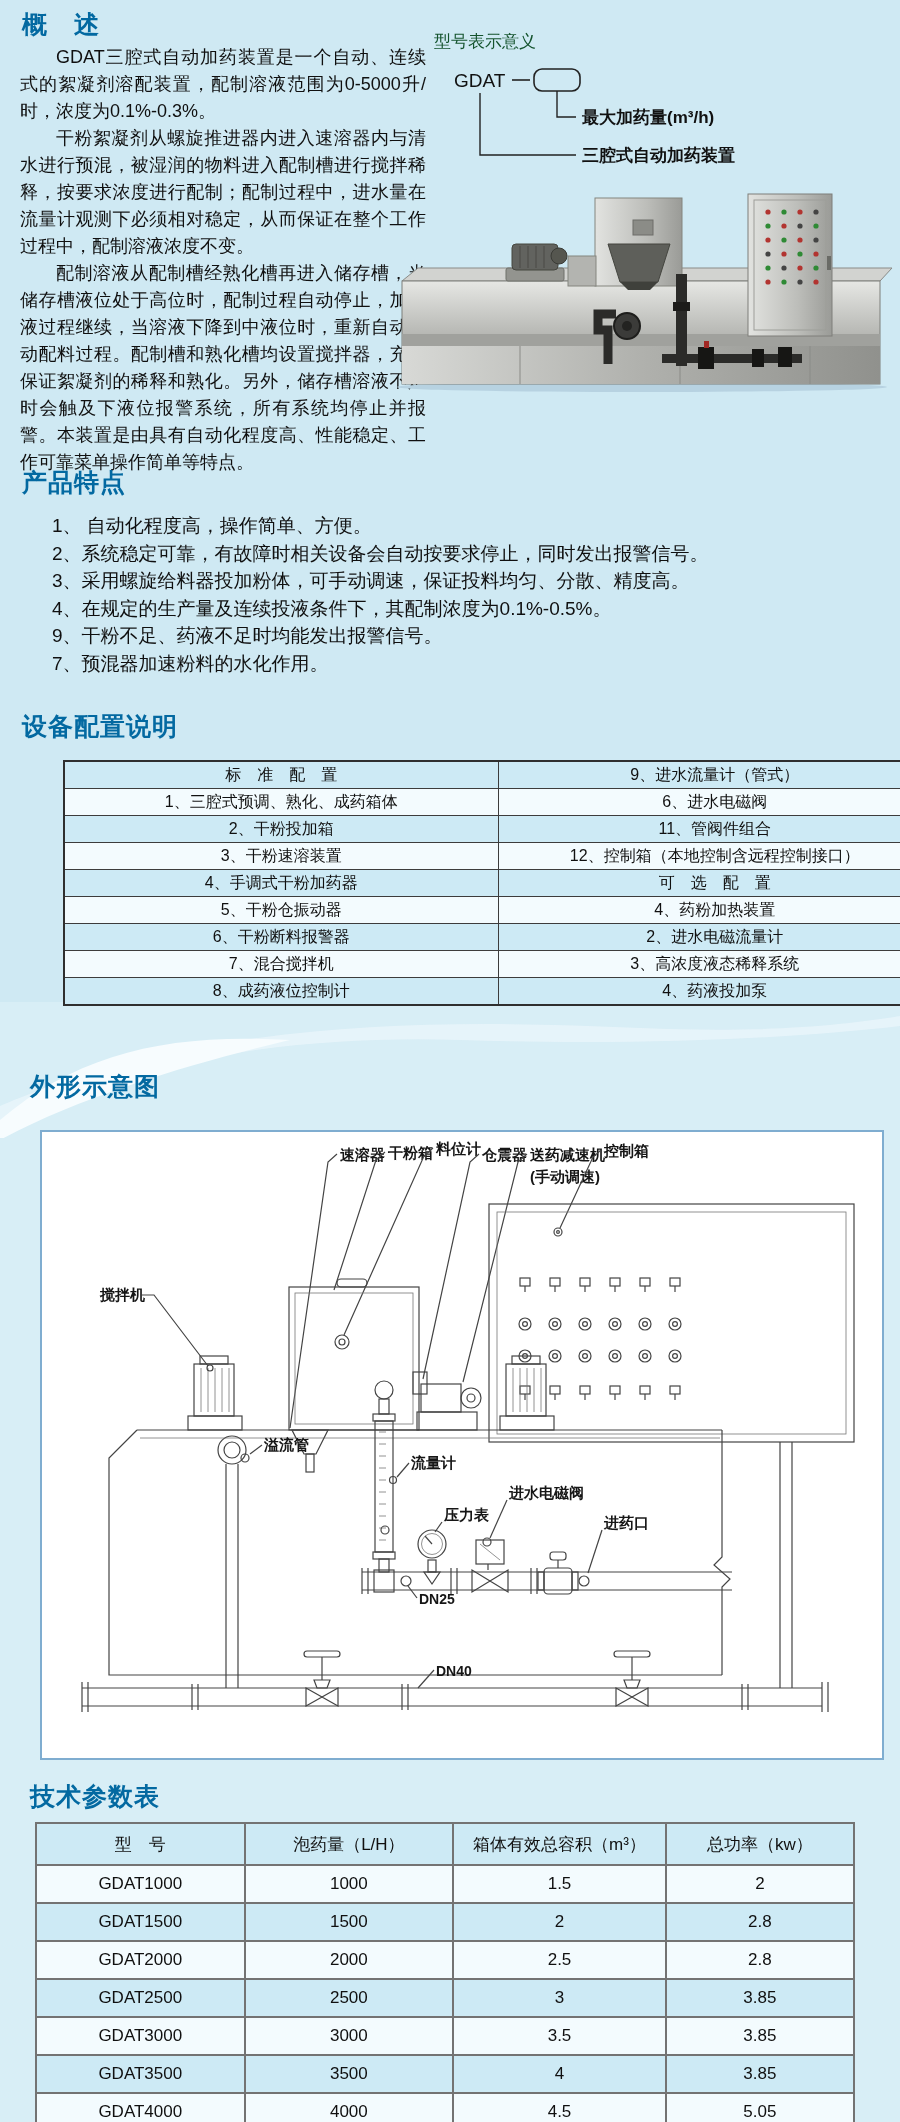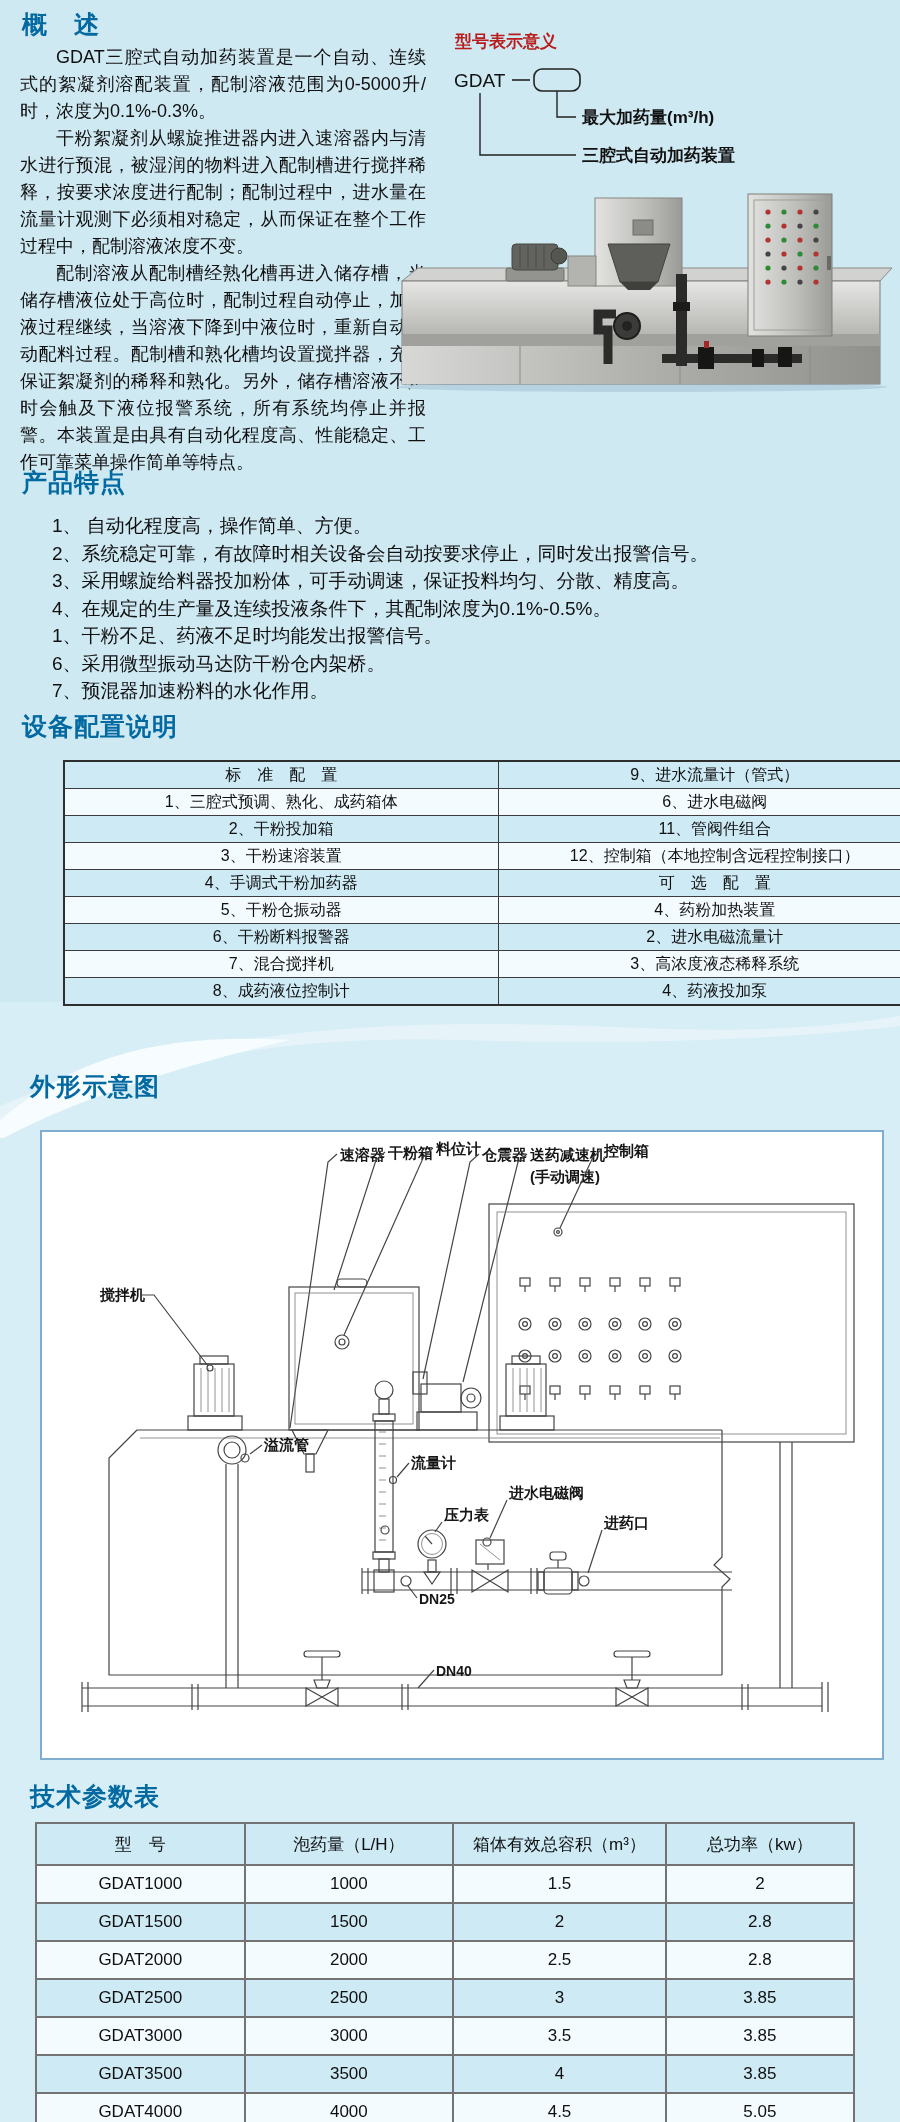--- a/index.html
+++ b/index.html
@@ -3,21 +3,21 @@
 <meta charset="utf-8">
 <style>
   html,body{margin:0;padding:0;background:#b9d8e7;}
   .page{position:relative;width:900px;height:2122px;margin:0 auto;background:#cfe9f3;
         overflow:hidden;font-family:"Liberation Sans",sans-serif;color:#101010;}
   .sec2-bg{position:absolute;left:0;top:1002px;width:900px;height:1120px;background:#d8eef6;}
   .h-title{position:absolute;font-size:25px;font-weight:bold;color:#0369a1;letter-spacing:1px;white-space:nowrap;text-align:center;}
   .overview-text{position:absolute;left:20px;top:44px;width:406px;font-size:18px;line-height:27px;text-align:justify;}
   .overview-text p{margin:0;text-indent:2em;}
   .model-block{position:absolute;left:428px;top:30px;width:470px;}
-  .model-title{color:#b91c1c;font-weight:bold;font-size:17px;margin:0 0 2px 27px;}
+  .model-title{color:#14532d;font-weight:normal;font-size:17px;margin:0 0 2px 6px;}
   .model-svg text{font-family:"Liberation Sans",sans-serif;}
   .model-svg .code{font-size:19px;fill:#111;}
   .model-svg .lbl{font-size:17px;font-weight:bold;fill:#111;}
   .photo{position:absolute;left:380px;top:186px;}
   .features{position:absolute;left:52px;top:512px;font-size:19px;line-height:27.5px;white-space:nowrap;}
   table{border-collapse:collapse;table-layout:fixed;}
   .config-table{position:absolute;left:15px;top:760px;width:870px;font-size:16px;text-align:center;
                 border:2px solid #2f2f2f;margin-left:48px;}
   .config-table td{border:1px solid #3c3c3c;height:26px;padding:0 4px;}
   .config-table tr:nth-child(odd){background:#cdeaf5;}
@@ -156,22 +156,21 @@
       <rect x="398" y="161" width="14" height="20" fill="#161614"></rect>
     </g>
   </svg>
 
   <div class="h-title" style="left:22px;top:466px;">产品特点</div>
   <div class="features">
     <div>1、 自动化程度高，操作简单、方便。</div>
     <div>2、系统稳定可靠，有故障时相关设备会自动按要求停止，同时发出报警信号。</div>
     <div>3、采用螺旋给料器投加粉体，可手动调速，保证投料均匀、分散、精度高。</div>
     <div>4、在规定的生产量及连续投液条件下，其配制浓度为0.1%-0.5%。</div>
-    <div>1、干粉不足、药液不足时均能发出报警信号。</div>
-    <div>6、采用微型振动马达防干粉仓内架桥。</div>
+    <div>9、干粉不足、药液不足时均能发出报警信号。</div>
     <div>7、预混器加速粉料的水化作用。</div>
   </div>
 
   <div class="h-title" style="left:22px;top:710px;">设备配置说明</div>
   <table class="config-table">
     <tbody>
         <tr>
           <td>标　准　配　置</td>
           <td>9、进水流量计（管式）</td>
         </tr>

